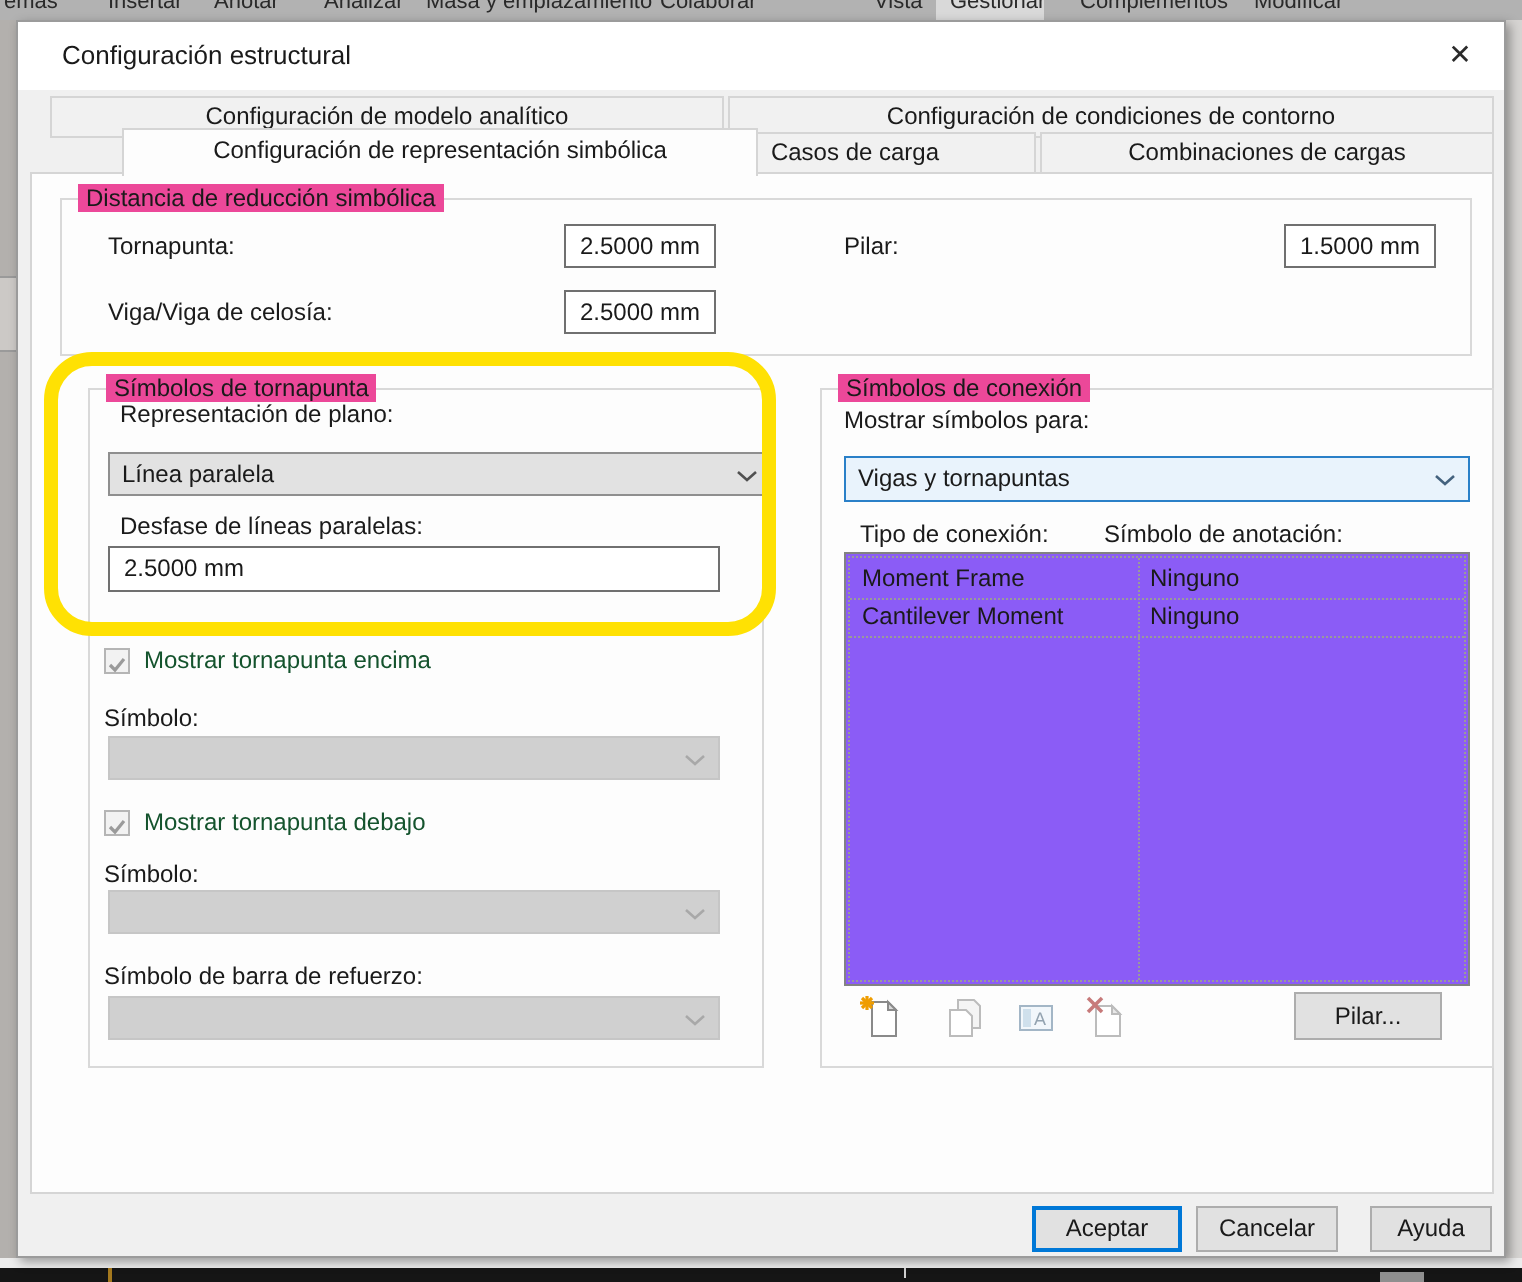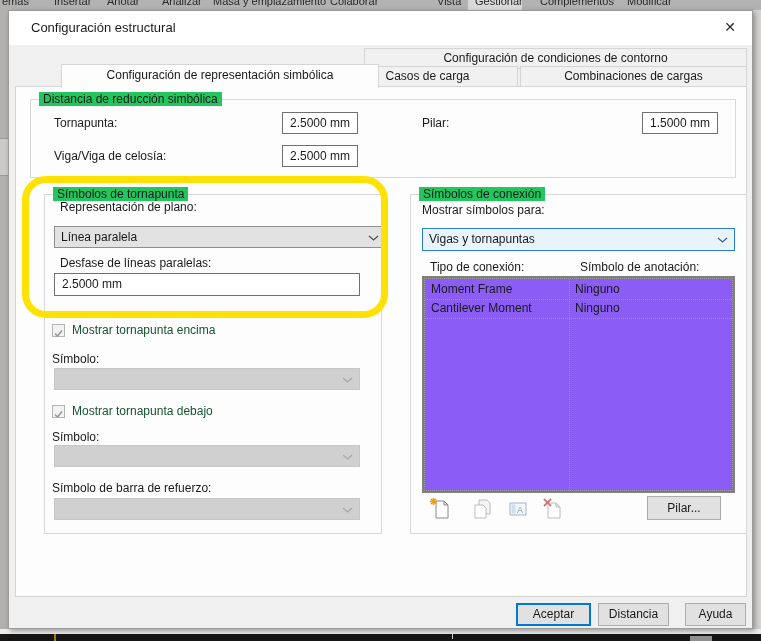--- a/index.html
+++ b/index.html
@@ -25,21 +25,21 @@
   .close-btn{position:absolute;right:13px;top:7px;width:18px;height:18px;font-size:14px;color:#2b2b2b;
              text-align:center;line-height:18px;cursor:pointer;}
   
   .tab{position:absolute;box-sizing:border-box;background:#f1f1f1;border:1px solid #d5d5d5;
        font-size:12px;text-align:center;height:21px;line-height:19px;overflow:hidden;white-space:nowrap;}
   .tab.active{background:#fdfdfd;border-bottom:none;height:24px;line-height:21px;z-index:3;}
   .page{position:absolute;left:6px;top:75px;width:732px;height:511px;background:#fdfdfd;
         border:1px solid #d5d5d5;box-sizing:border-box;z-index:2;}
   
   .grp{position:absolute;border:1px solid #d9d9d9;box-sizing:border-box;}
-  .grp-title{position:absolute;top:-8px;left:8px;background:#22c55e;padding:0 4px;font-size:12px;white-space:nowrap;}
+  .grp-title{position:absolute;top:-8px;left:8px;background:#ec4899;padding:0 4px;font-size:12px;white-space:nowrap;}
   .lbl{position:absolute;font-size:12px;white-space:nowrap;}
   .lbl.dis{color:#14532d;}
   .tbox{position:absolute;background:#fff;border:1px solid #707070;box-sizing:border-box;
         font-size:12px;line-height:20px;padding-left:7px;white-space:nowrap;}
   .combo{position:absolute;background:#e2e2e2;border:1px solid #8f8f8f;box-sizing:border-box;
          font-size:12px;line-height:20px;padding-left:6px;white-space:nowrap;}
   .combo.focused{background:#e9f3fc;border:1px solid #2a80c8;}
   .combo.disabled{background:#d0d0d0;border:1px solid #c6c6c6;}
   .chev{position:absolute;right:6px;top:8px;}
   .cb{position:absolute;width:13px;height:13px;background:#f2f2f2;border:1px solid #b5b5b5;box-sizing:border-box;}
@@ -86,20 +86,21 @@
   <div class="tick-gold"></div>
   <div class="tick-white"></div>
   <div class="tick-gray"></div>
 
   <div class="dialog">
     <div class="titlebar">
       <span class="dlg-title">Configuración estructural</span>
       <span class="close-btn">✕</span>
     </div>
 
+    <div class="tab" style="left:16px;top:37px;width:337px;">Configuración de modelo analítico</div>
     <div class="tab" style="left:355px;top:37px;width:383px;">Configuración de condiciones de contorno</div>
     <div class="tab" style="left:328px;top:55px;width:181px;">Casos de carga</div>
     <div class="tab" style="left:511px;top:55px;width:227px;">Combinaciones de cargas</div>
     <div class="tab active" style="left:8px;top:53px;width:318px;margin-left:44px;">Configuración de representación simbólica</div>
 
     <div class="page">
 
       <div class="grp" style="left:14px;top:12px;width:706px;height:79px;">
         <span class="grp-title">Distancia de reducción simbólica</span>
       </div>
@@ -161,21 +162,21 @@
       </div>
       <span class="lbl" style="left:406px;top:116px;">Mostrar símbolos para:</span>
       <div class="combo focused" style="left:406px;top:141px;width:313px;height:23px;">
         <span>Vigas y tornapuntas</span>
         <svg class="chev" width="11" height="6" viewBox="0 0 11 6">
             <path d="M1 1 L5.5 5 L10 1" fill="none" stroke="#44627e" stroke-width="1.3"></path>
           </svg>
       </div>
 
       <span class="lbl" style="left:414px;top:173px;">Tipo de conexión:</span>
-      <span class="lbl" style="left:564px;top:173px;">Símbolo de anotación:</span>
+      <span class="lbl" style="left:536px;top:173px;">Símbolo de anotación:</span>
 
       <div class="ctable" style="left:406px;top:189px;width:313px;height:217px;">
         <div class="ctable-inner"></div>
         <div class="vdiv"></div>
         <div class="trow" style="top:3px;">
           <span class="cell1">Moment Frame</span>
           <span class="cell2">Ninguno</span>
         </div>
         <div class="trow" style="top:22px;">
           <span class="cell1">Cantilever Moment</span>
@@ -207,18 +208,18 @@
         <path d="M15 6 l4 4 h-4 z" fill="#e8e8e8" stroke="#bcbcbc"></path>
         <g stroke="#c77a7a" stroke-width="1.8">
           <line x1="3" y1="2" x2="10" y2="9"></line>
             <line x1="10" y1="2" x2="3" y2="9"></line>
         </g>
       </svg>
       <div class="btn" style="left:631px;top:409px;width:74px;height:24px;line-height:22px;">Pilar...</div>
     </div>
 
     <div class="btn default" style="left:507px;top:592px;width:75px;height:23px;line-height:19px;">Aceptar</div>
-    <div class="btn" style="left:589px;top:592px;width:71px;height:23px;line-height:21px;">Distancia</div>
+    <div class="btn" style="left:589px;top:592px;width:71px;height:23px;line-height:21px;">Cancelar</div>
     <div class="btn" style="left:676px;top:592px;width:61px;height:23px;line-height:21px;">Ayuda</div>
   </div>
 
   <div class="highlight"></div>
 </div>
 
 </body></html>

